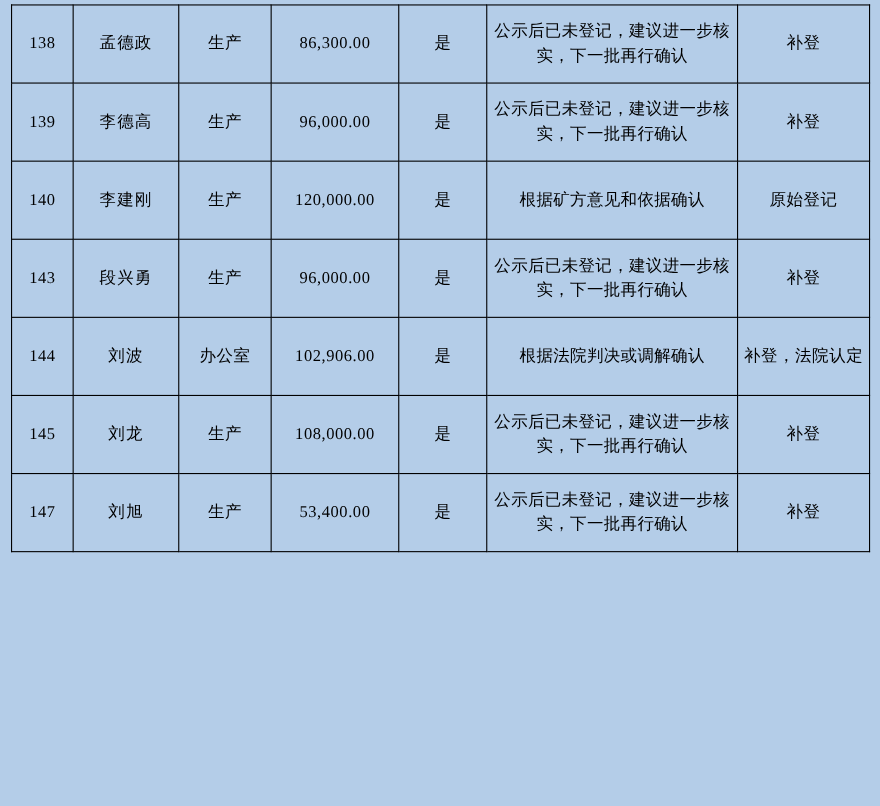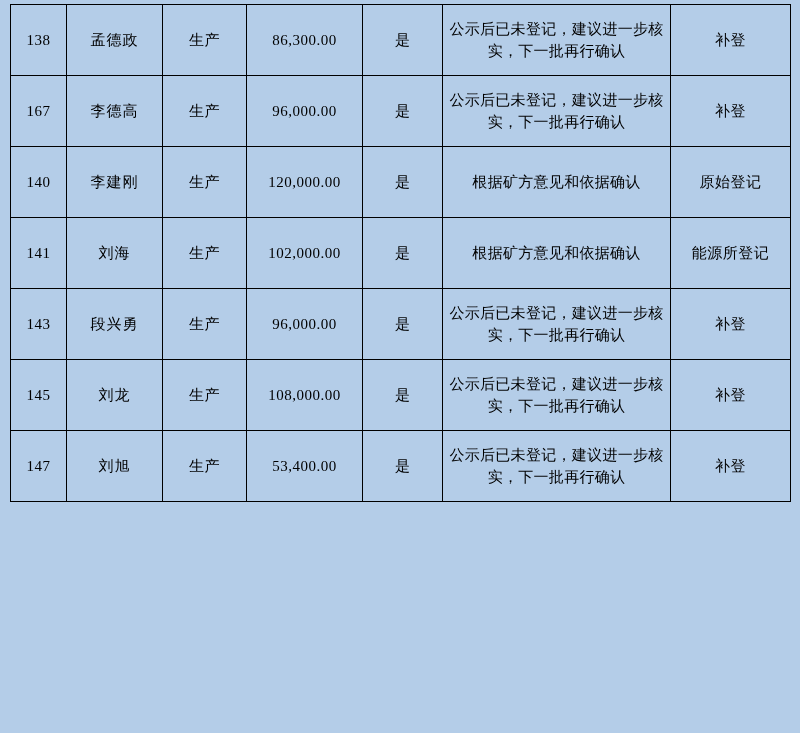--- a/index.html
+++ b/index.html
@@ -72,54 +72,54 @@
       <tr class="row-tall">
         <td class="seq">138</td>
         <td class="name">孟德政</td>
         <td class="dept">生产</td>
         <td class="amount">86,300.00</td>
         <td class="flag">是</td>
         <td class="note">公示后已未登记，建议进一步核实，下一批再行确认</td>
         <td class="result">补登</td>
       </tr>
       <tr class="row-tall">
-        <td class="seq">167</td>
+        <td class="seq">139</td>
         <td class="name">李德高</td>
         <td class="dept">生产</td>
         <td class="amount">96,000.00</td>
         <td class="flag">是</td>
         <td class="note">公示后已未登记，建议进一步核实，下一批再行确认</td>
         <td class="result">补登</td>
       </tr>
       <tr class="row-tall">
         <td class="seq">140</td>
         <td class="name">李建刚</td>
         <td class="dept">生产</td>
         <td class="amount">120,000.00</td>
         <td class="flag">是</td>
         <td class="note">根据矿方意见和依据确认</td>
         <td class="result">原始登记</td>
       </tr>
       <tr class="row-tall">
-        <td class="seq">141</td>
-        <td class="name">刘海</td>
-        <td class="dept">生产</td>
-        <td class="amount">102,000.00</td>
-        <td class="flag">是</td>
-        <td class="note">根据矿方意见和依据确认</td>
-        <td class="result">能源所登记</td>
-      </tr>
-      <tr class="row-tall">
         <td class="seq">143</td>
         <td class="name">段兴勇</td>
         <td class="dept">生产</td>
         <td class="amount">96,000.00</td>
         <td class="flag">是</td>
         <td class="note">公示后已未登记，建议进一步核实，下一批再行确认</td>
         <td class="result">补登</td>
+      </tr>
+      <tr class="row-tall">
+        <td class="seq">144</td>
+        <td class="name">刘波</td>
+        <td class="dept">办公室</td>
+        <td class="amount">102,906.00</td>
+        <td class="flag">是</td>
+        <td class="note">根据法院判决或调解确认</td>
+        <td class="result">补登，法院认定</td>
       </tr>
       <tr class="row-tall">
         <td class="seq">145</td>
         <td class="name">刘龙</td>
         <td class="dept">生产</td>
         <td class="amount">108,000.00</td>
         <td class="flag">是</td>
         <td class="note">公示后已未登记，建议进一步核实，下一批再行确认</td>
         <td class="result">补登</td>
       </tr>

